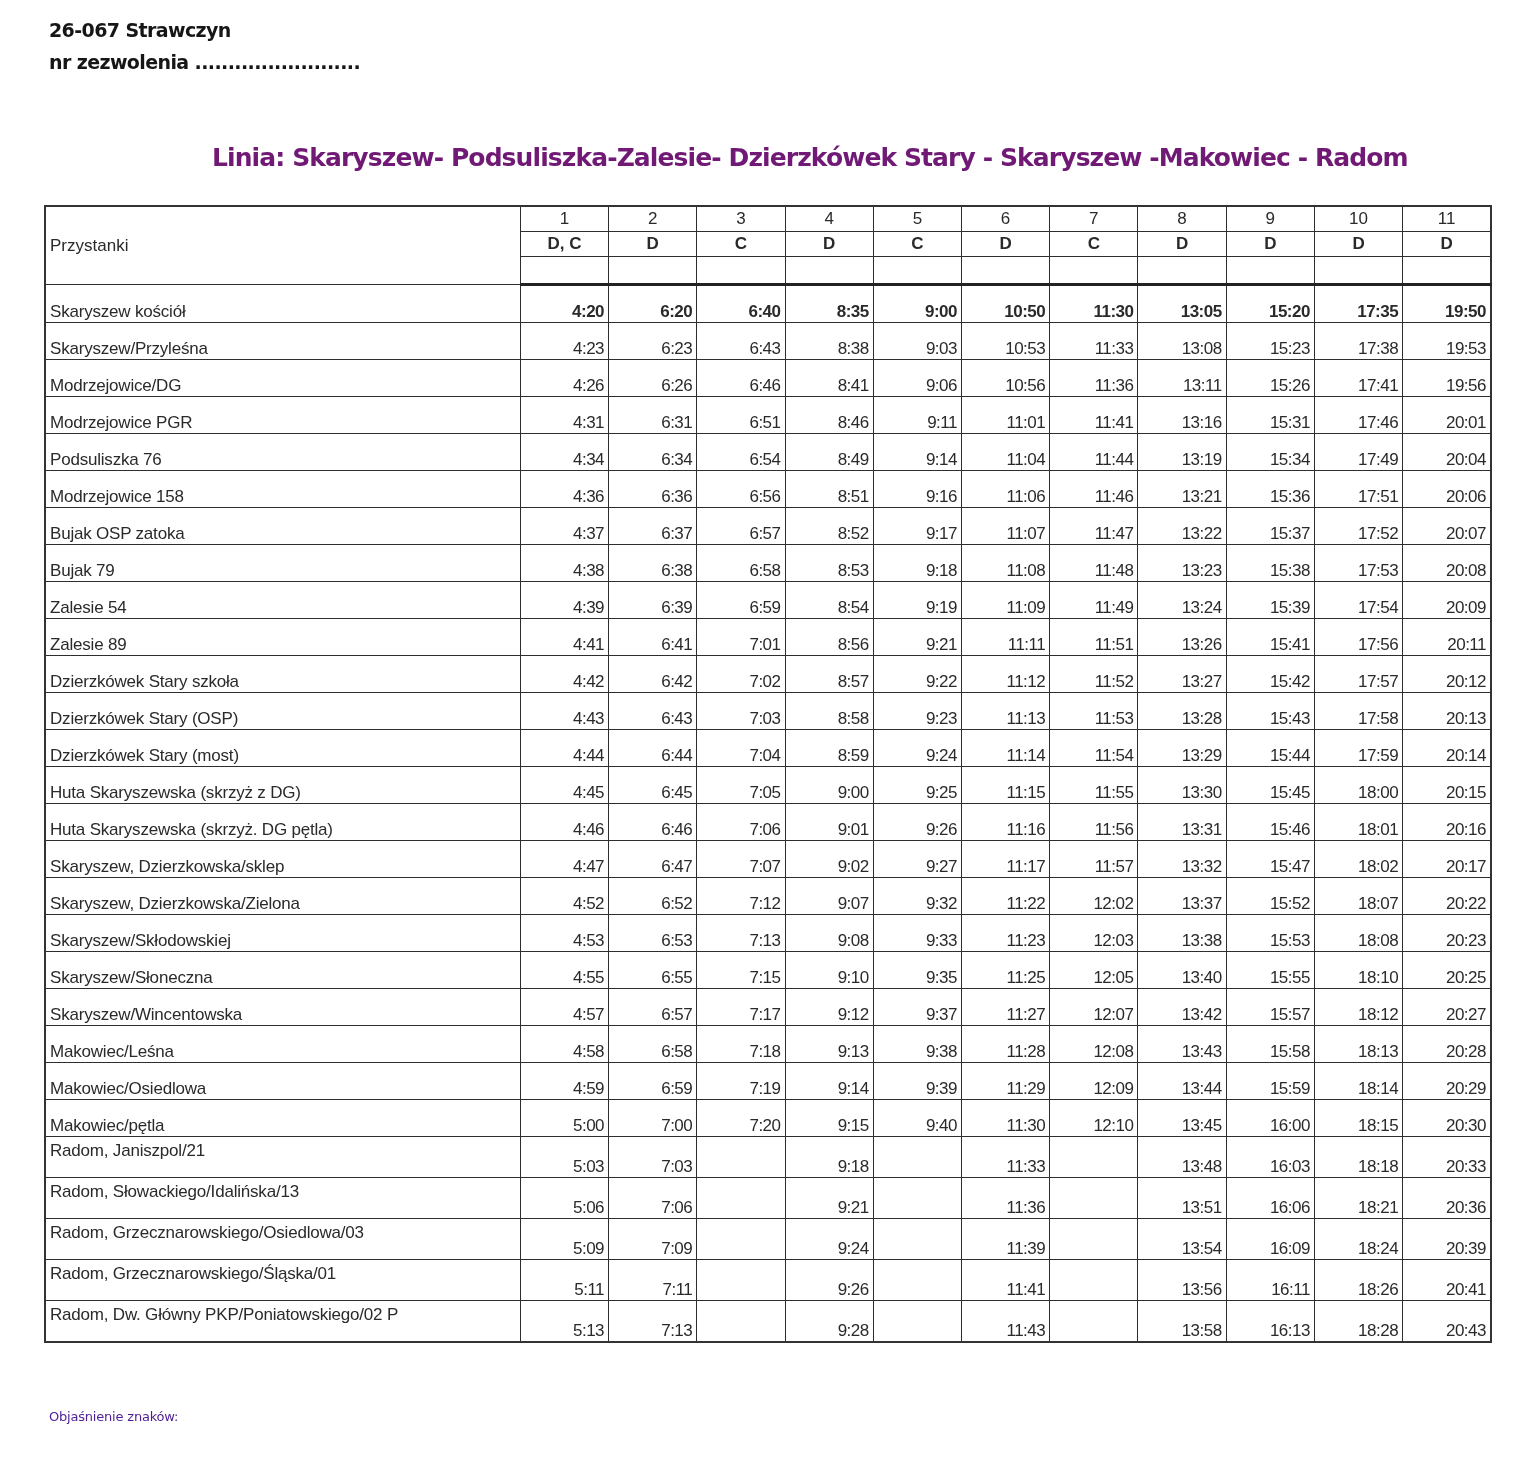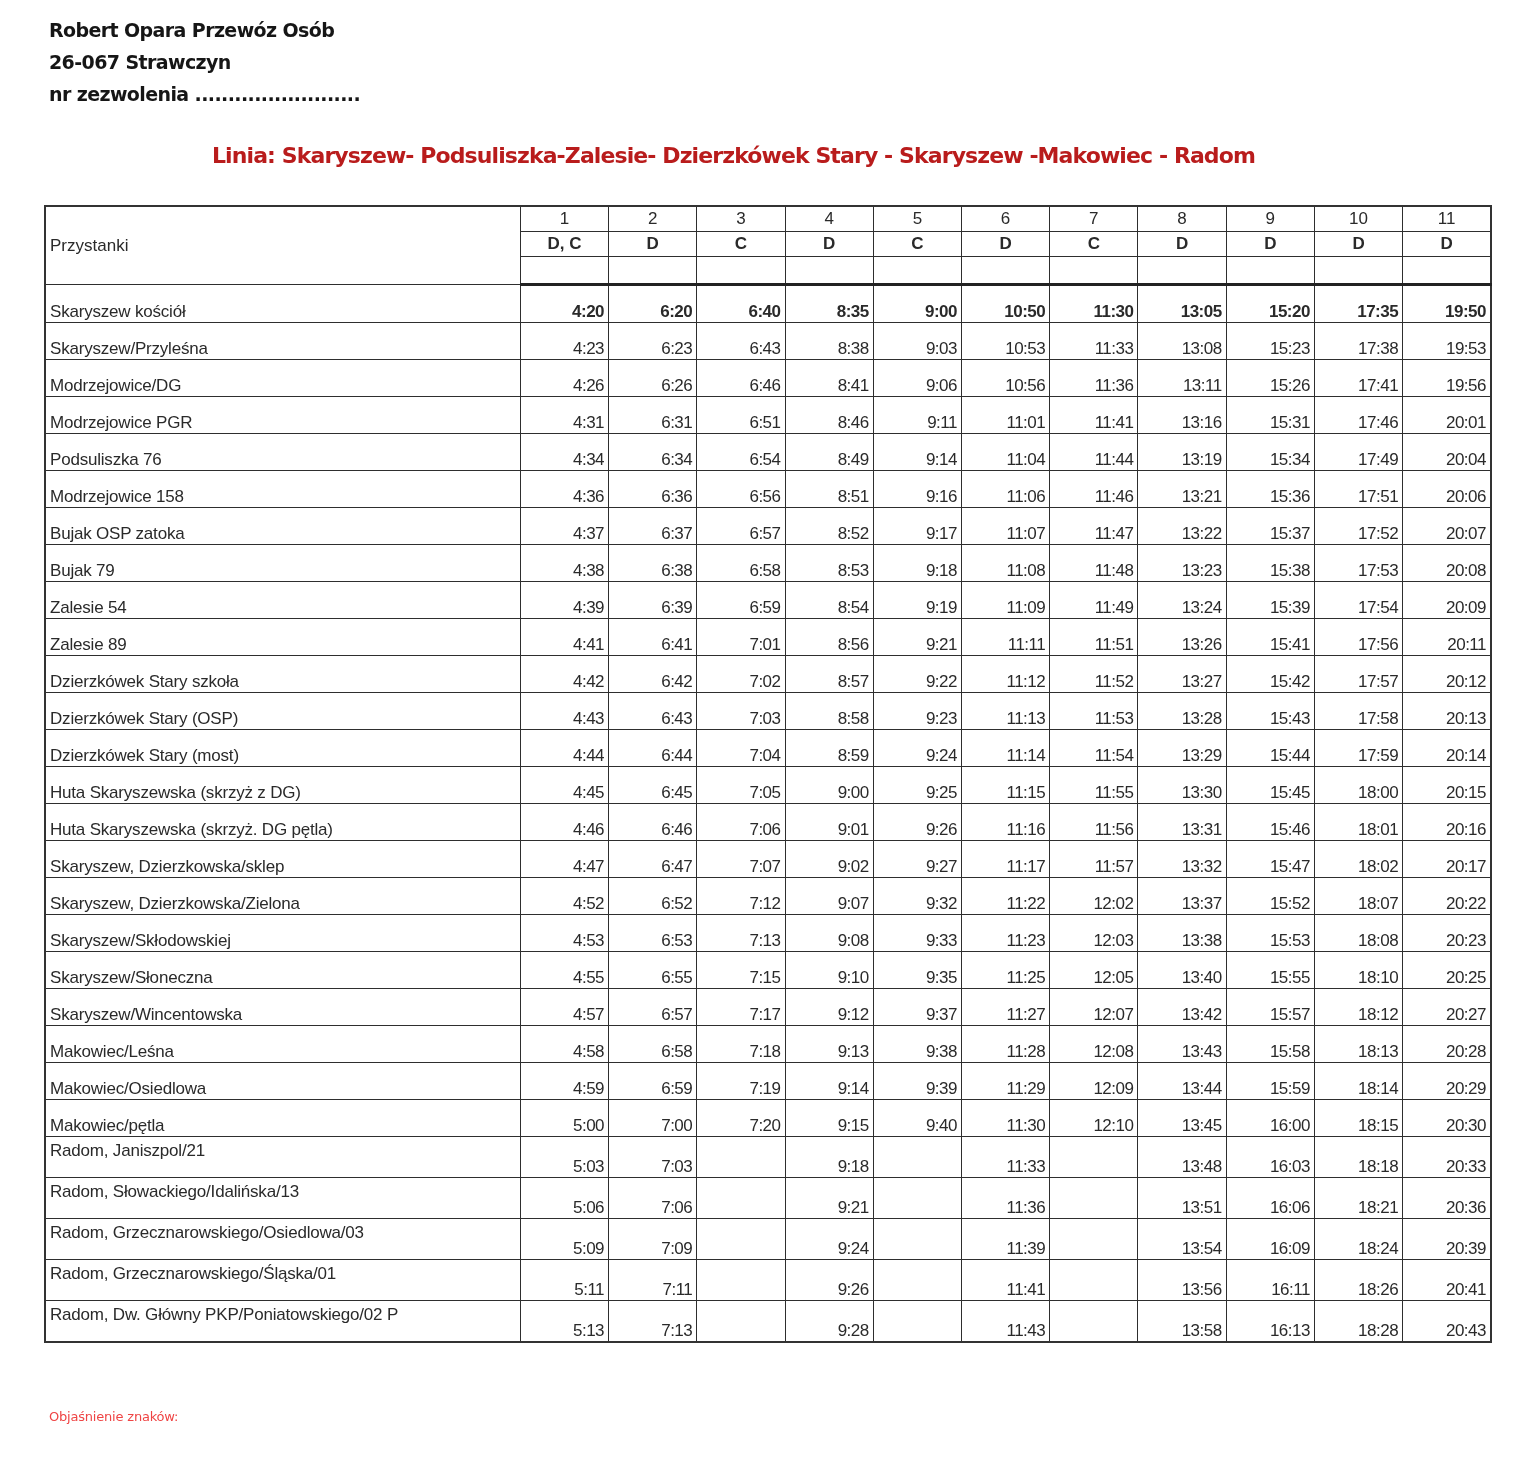--- a/index.html
+++ b/index.html
@@ -11,22 +11,22 @@
   .company {
     position: absolute; left: 49px; top: 14px;
     font-family: "DejaVu Sans", "Liberation Sans", sans-serif;
     font-weight: bold; font-size: 19px; line-height: 32px; letter-spacing: -0.6px;
     color: #161616;
   }
   .company div { white-space: nowrap; }
   .line-title {
     position: absolute; left: 212px; top: 143px;
     font-family: "DejaVu Sans", "Liberation Sans", sans-serif;
-    font-weight: bold; font-size: 22px; letter-spacing: -0.9px; white-space: nowrap;
-    color: #b91c1c;
+    font-weight: bold; font-size: 25px; letter-spacing: -0.9px; white-space: nowrap;
+    color: #701a75;
   }
   table.timetable {
     position: absolute; left: 44px; top: 205px;
     border-collapse: collapse;
     table-layout: fixed;
     width: 1448px;
     border: 2px solid #333;
   }
   table.timetable td, table.timetable th {
     border: 1.6px solid #2e2e2e;
@@ -53,30 +53,29 @@
   td.time {
     text-align: right; vertical-align: bottom; padding-bottom: 3px; padding-right: 3px;
     font-size: 18px; letter-spacing: -0.5px;
   }
   tr.first td { height: 36px; }
   tr.first td.time { font-weight: bold; }
   tr.radom td.stop { vertical-align: top; padding-top: 4px; }
   .legend {
     position: absolute; left: 49px; top: 1404px;
     font-family: "DejaVu Sans", "Liberation Sans", sans-serif;
-    font-size: 13px; line-height: 26px; color: #ef4444; letter-spacing: -0.2px;
+    font-size: 13px; line-height: 26px; color: #4c1d95; letter-spacing: -0.2px;
   }
   .legend .row { white-space: nowrap; }
   .legend .gap { display: inline-block; width: 22px; }
 </style>
 </head>
 <body>
 
 <div class="company">
-  <div>Robert Opara Przewóz Osób</div>
   <div>26-067 Strawczyn</div>
   <div>nr zezwolenia .........................</div>
 </div>
 
 <div class="line-title">Linia:  Skaryszew- Podsuliszka-Zalesie- Dzierzkówek Stary - Skaryszew -Makowiec - Radom</div>
 
 <table class="timetable">
   <colgroup id="colgroup">
       <col class="c-stop">
       <col class="c-run">

